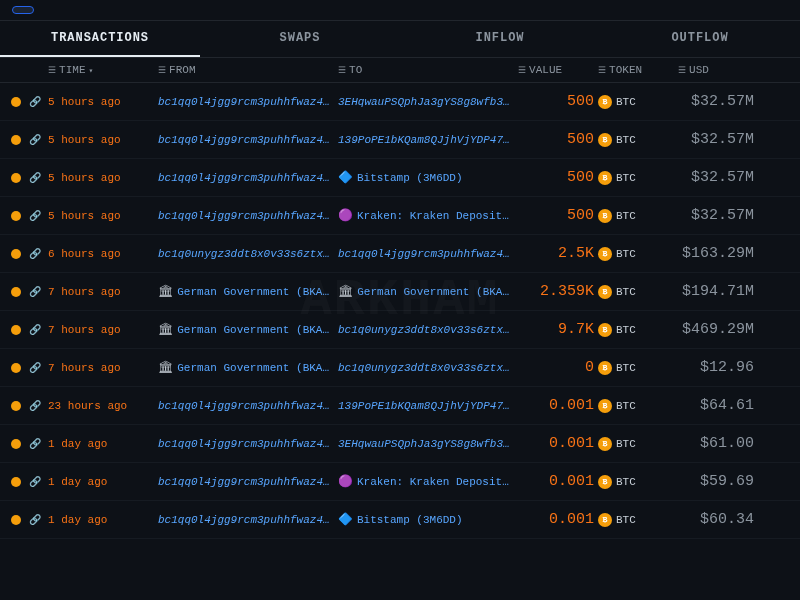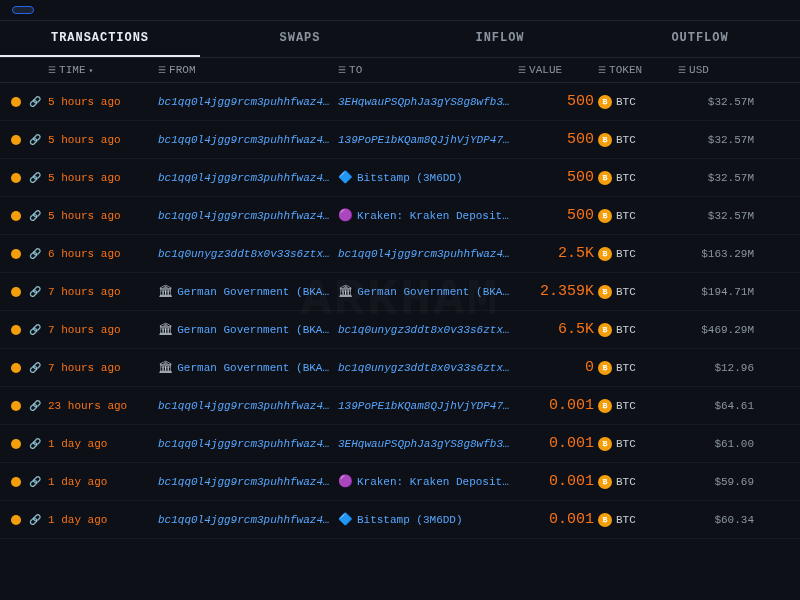--- a/index.html
+++ b/index.html
@@ -180,21 +180,21 @@
       align-items: center;
       justify-content: center;
       font-size: 8px;
       font-weight: bold;
       color: #fff;
       flex-shrink: 0;
     }
 
     .usd-cell {
       color: #8b949e;
-      font-size: 11px;
+      font-size: 15px;
       text-align: right;
     }
 
     .watermark {
       position: absolute;
       top: 50%;
       left: 50%;
       transform: translate(-50%, -50%);
       color: rgba(100,100,100,0.08);
       font-size: 52px;
@@ -389,21 +389,21 @@
           <span style="color:#8b949e;font-size:10px;">🔗</span>
         </div>
         <div class="cell time-cell">7 hours ago</div>
         <div class="cell">
           <span class="labeled-addr">
             <span class="label-icon">🏛</span>
             <span class="label-text" style="color:#58a6ff;">German Government (BKA):</span>
           </span>
         </div>
         <div class="cell"><span class="addr-cell">bc1q0unygz3ddt8x0v33s6ztx…</span></div>
-        <div class="cell value-cell">6.5K</div>
+        <div class="cell value-cell">9.7K</div>
         <div class="cell token-cell">
           <span class="btc-icon">₿</span>
           <span>BTC</span>
         </div>
         <div class="cell usd-cell">$469.29M</div>
       </div>
       <div class="table-row">
         <div class="cell cell-icon">
           <span class="orange-dot"></span>
         </div>

